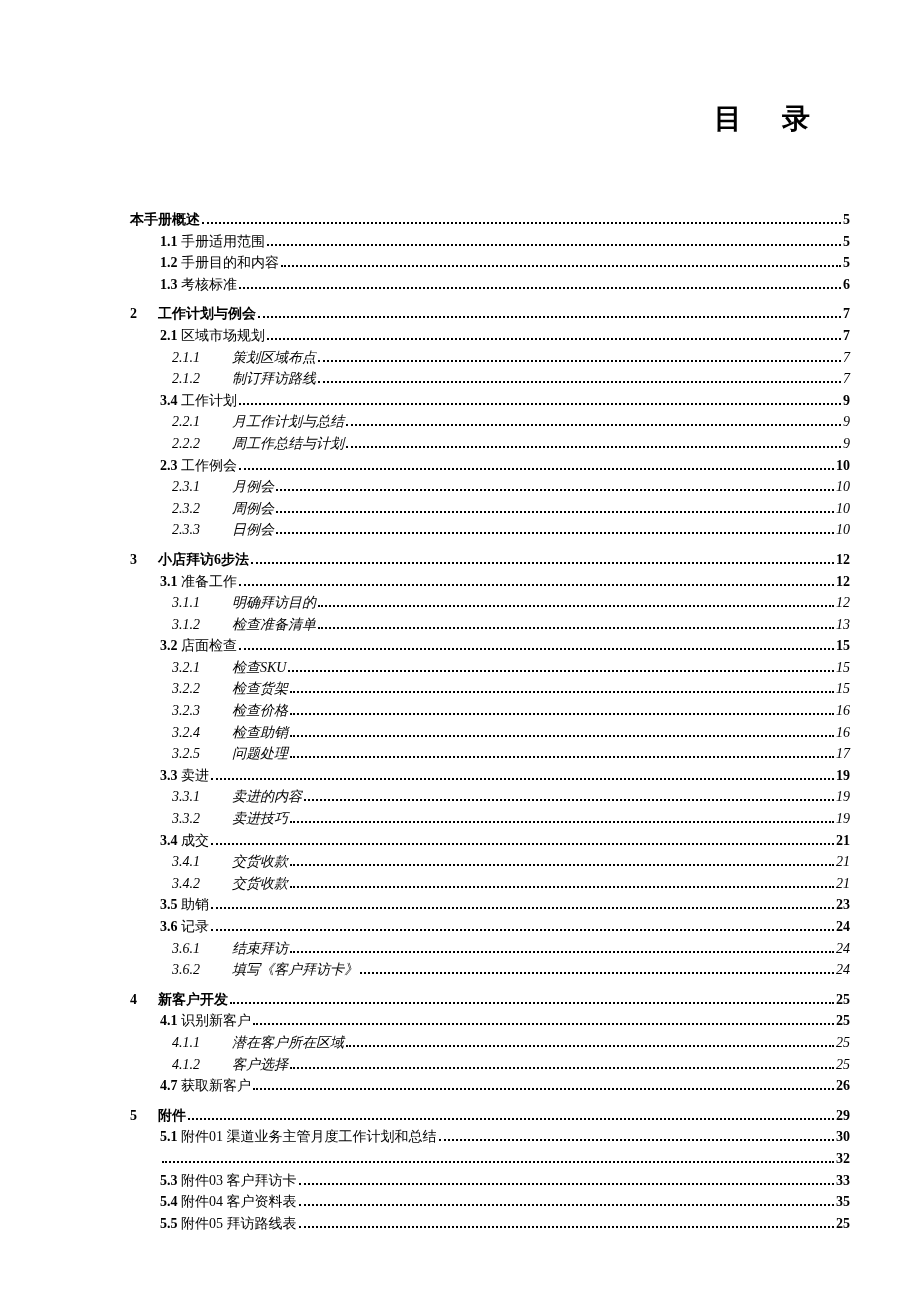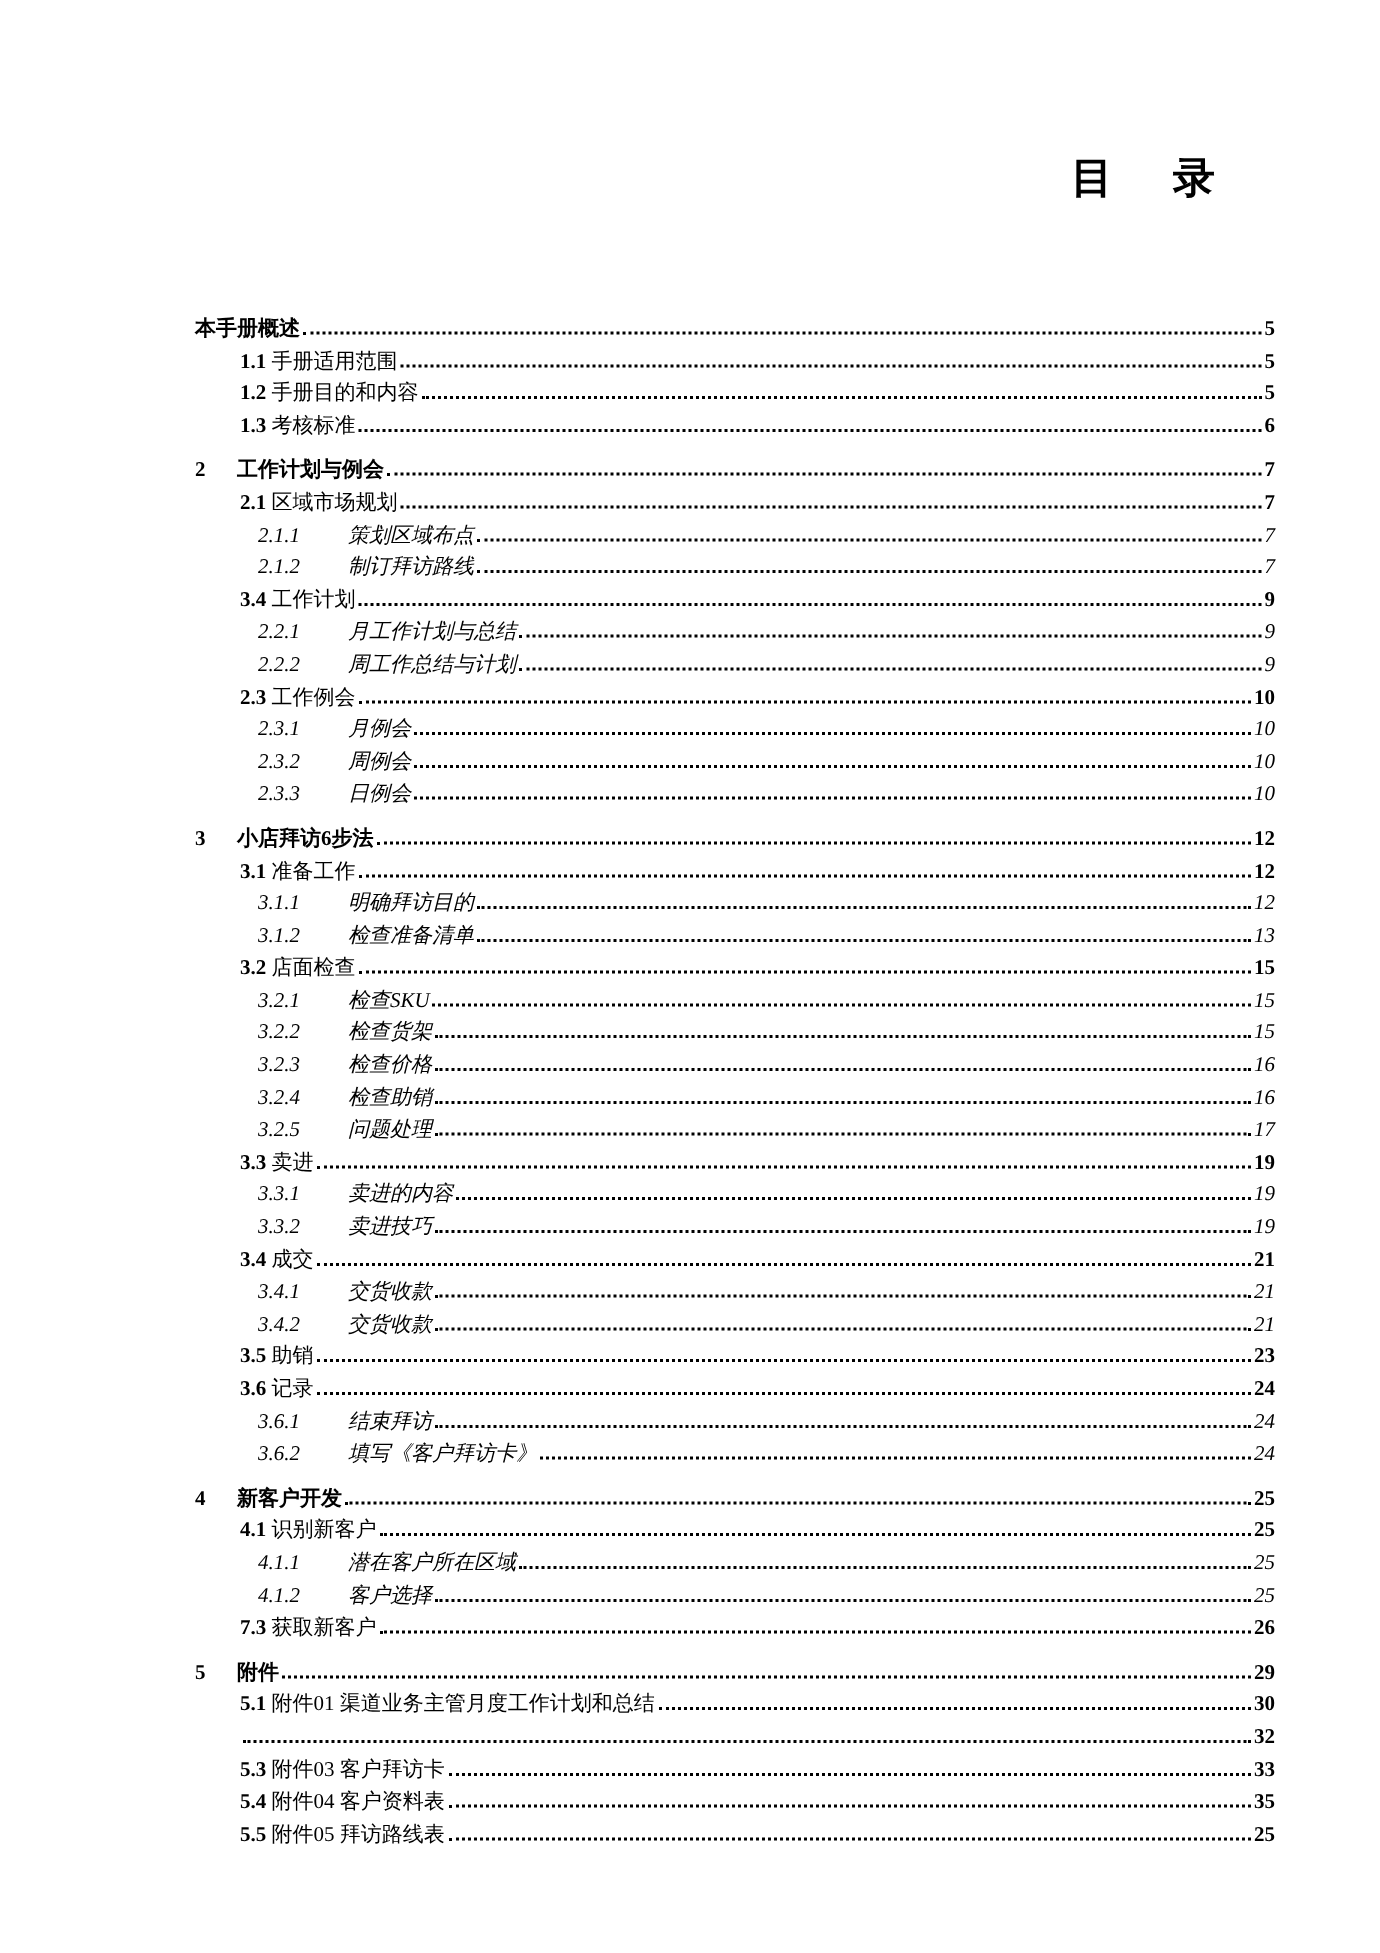--- a/index.html
+++ b/index.html
@@ -232,21 +232,21 @@
       <span class="label"><span class="num">4.1.1</span><span>潜在客户所在区域</span></span>
       <span class="dots"></span>
       <span class="page" style="font-style: italic;">25</span>
     </div>
     <div class="row l3">
       <span class="label"><span class="num">4.1.2</span><span>客户选择</span></span>
       <span class="dots"></span>
       <span class="page" style="font-style: italic;">25</span>
     </div>
     <div class="row l2">
-      <span class="label"><span class="secnum">7.3</span><span style="font-weight: normal;"> 获取新客户</span></span>
+      <span class="label"><span class="secnum">4.7</span><span style="font-weight: normal;"> 获取新客户</span></span>
       <span class="dots"></span>
       <span class="page">26</span>
     </div>
     <div class="row l1">
       <span class="label"><span class="chapnum">5</span><span>附件</span></span>
       <span class="dots"></span>
       <span class="page" style="font-weight: bold;">29</span>
     </div>
     <div class="row l2">
       <span class="label"><span class="secnum">5.1</span><span style="font-weight: normal;"> 附件01 渠道业务主管月度工作计划和总结</span></span>

